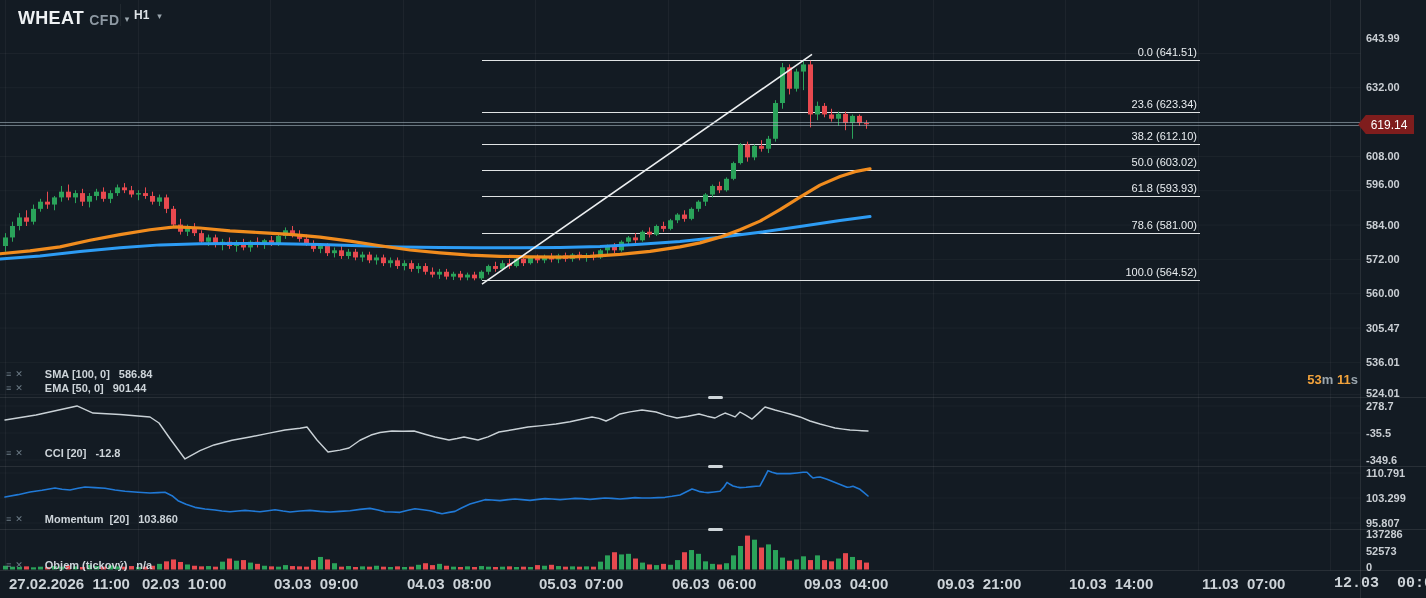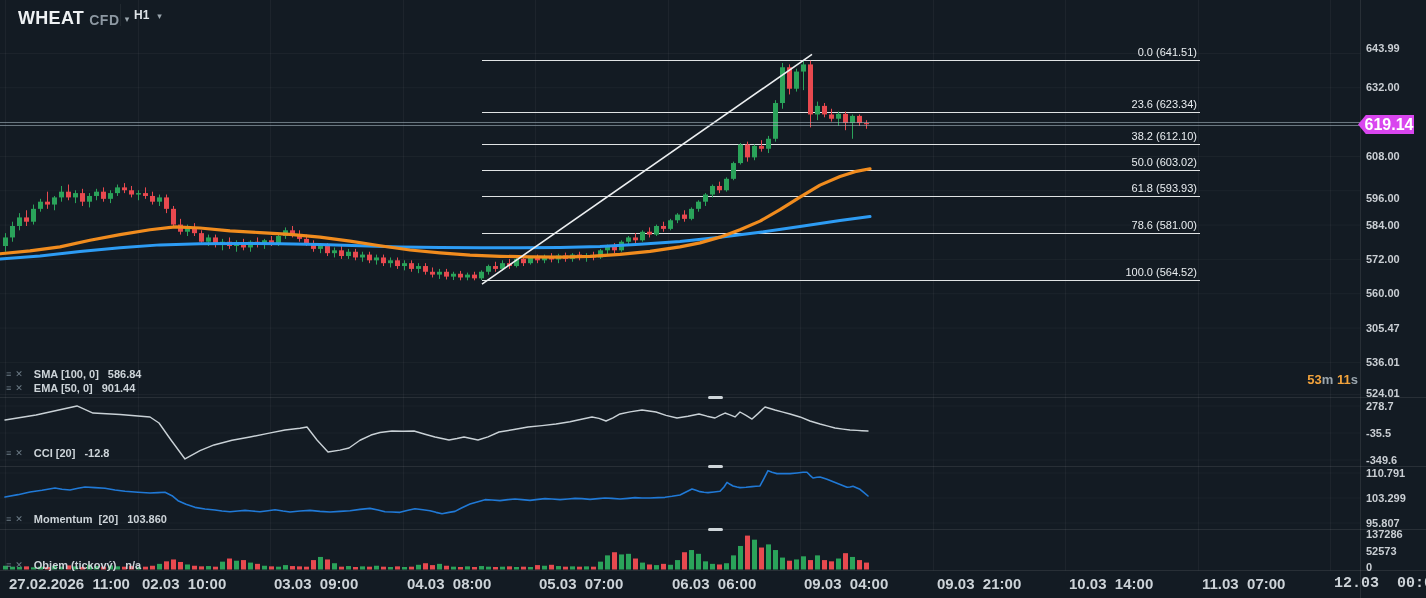--- a/index.html
+++ b/index.html
@@ -12,27 +12,27 @@
   .topbar{position:absolute;left:0;top:0;height:32px;width:100%;z-index:5;}
   .symbol-btn{position:absolute;left:18px;top:8px;display:flex;align-items:center;gap:5px;cursor:pointer;}
   .symbol-name{font-size:18px;font-weight:700;color:#eef1f3;letter-spacing:.3px;}
   .symbol-type{font-size:14px;font-weight:700;color:#8d98a2;letter-spacing:.6px;margin-top:2px;}
   .caret{font-size:9px;color:#9aa5ad;margin-top:1px;}
   .tf-btn{position:absolute;left:134px;top:8px;display:flex;align-items:center;gap:8px;cursor:pointer;}
   .tf-label{font-size:12px;font-weight:700;color:#dfe4e8;}
   .vdiv{position:absolute;left:120px;top:4px;width:1px;height:22px;background:rgba(255,255,255,0.06);}
   .legend-row{position:absolute;display:flex;align-items:center;gap:4px;z-index:5;white-space:pre;}
   .legend-icon{font-size:9px;color:#6e7d88;cursor:pointer;line-height:10px;}
-  .legend-text{font-size:11px;font-weight:600;color:#cdd4d9;margin-left:7px;}
+  .legend-text{font-size:11px;font-weight:600;color:#cdd4d9;margin-left:18px;}
   .legend-value{font-size:11px;font-weight:600;color:#cdd4d9;margin-left:5px;}
   .axis-label{position:absolute;left:1366px;font-size:11px;font-weight:700;color:#c9ced3;transform:translateY(-50%);white-space:pre;}
   .time-label{position:absolute;top:575px;font-size:15px;font-weight:600;color:#cdd3d8;white-space:pre;}
   .price-badge{
     position:absolute;left:1358px;top:115px;width:56px;height:19px;z-index:6;
-    background:#d946ef;color:#ffffff;font-size:16px;font-weight:700;
+    background:#7f1d1d;color:#ffffff;font-size:12px;font-weight:400;
     display:flex;align-items:center;justify-content:center;padding-left:6px;box-sizing:border-box;
     clip-path:polygon(0 50%,14% 0,100% 0,100% 100%,14% 100%);
   }
   .countdown{position:absolute;top:372px;left:1270px;width:88px;text-align:right;font-size:13px;font-weight:700;z-index:5;white-space:pre;}
   .cd-num{color:#f2a33c;}
   .cd-unit{color:#9aa5ad;font-weight:600;}
   .panel-handle{position:absolute;left:708px;width:15px;height:3px;background:#cfd6da;border-radius:2px;z-index:6;cursor:row-resize;}
 </style>
 </head>
 <body>
@@ -523,24 +523,24 @@
     <span class="legend-value">103.860</span>
   </div>
   <div class="legend-row" style="left:6px;top:559px;">
     <span class="legend-icon">≡</span>
     <span class="legend-icon">✕</span>
     <span class="legend-text">Objem (tickový)</span>
     <span class="legend-value">n/a</span>
   </div>
 
   <div id="price-axis">
-      <div class="axis-label" style="top: 48px;">643.99</div>
+      <div class="axis-label" style="top: 38px;">643.99</div>
       <div class="axis-label" style="top: 87.2914px;">632.00</div>
       <div class="axis-label" style="top: 155.931px;">608.00</div>
-      <div class="axis-label" style="top: 198px;">596.00</div>
+      <div class="axis-label" style="top: 184px;">596.00</div>
       <div class="axis-label" style="top: 224.571px;">584.00</div>
       <div class="axis-label" style="top: 258.891px;">572.00</div>
       <div class="axis-label" style="top: 293.211px;">560.00</div>
       <div class="axis-label" style="top: 327.531px;">305.47</div>
       <div class="axis-label" style="top: 361.823px;">536.01</div>
       <div class="axis-label" style="top: 393px;">524.01</div>
       <div class="axis-label" style="top: 406px;">278.7</div>
       <div class="axis-label" style="top: 432.99px;">-35.5</div>
       <div class="axis-label" style="top: 459.971px;">-349.6</div>
       <div class="axis-label" style="top: 473px;">110.791</div>

